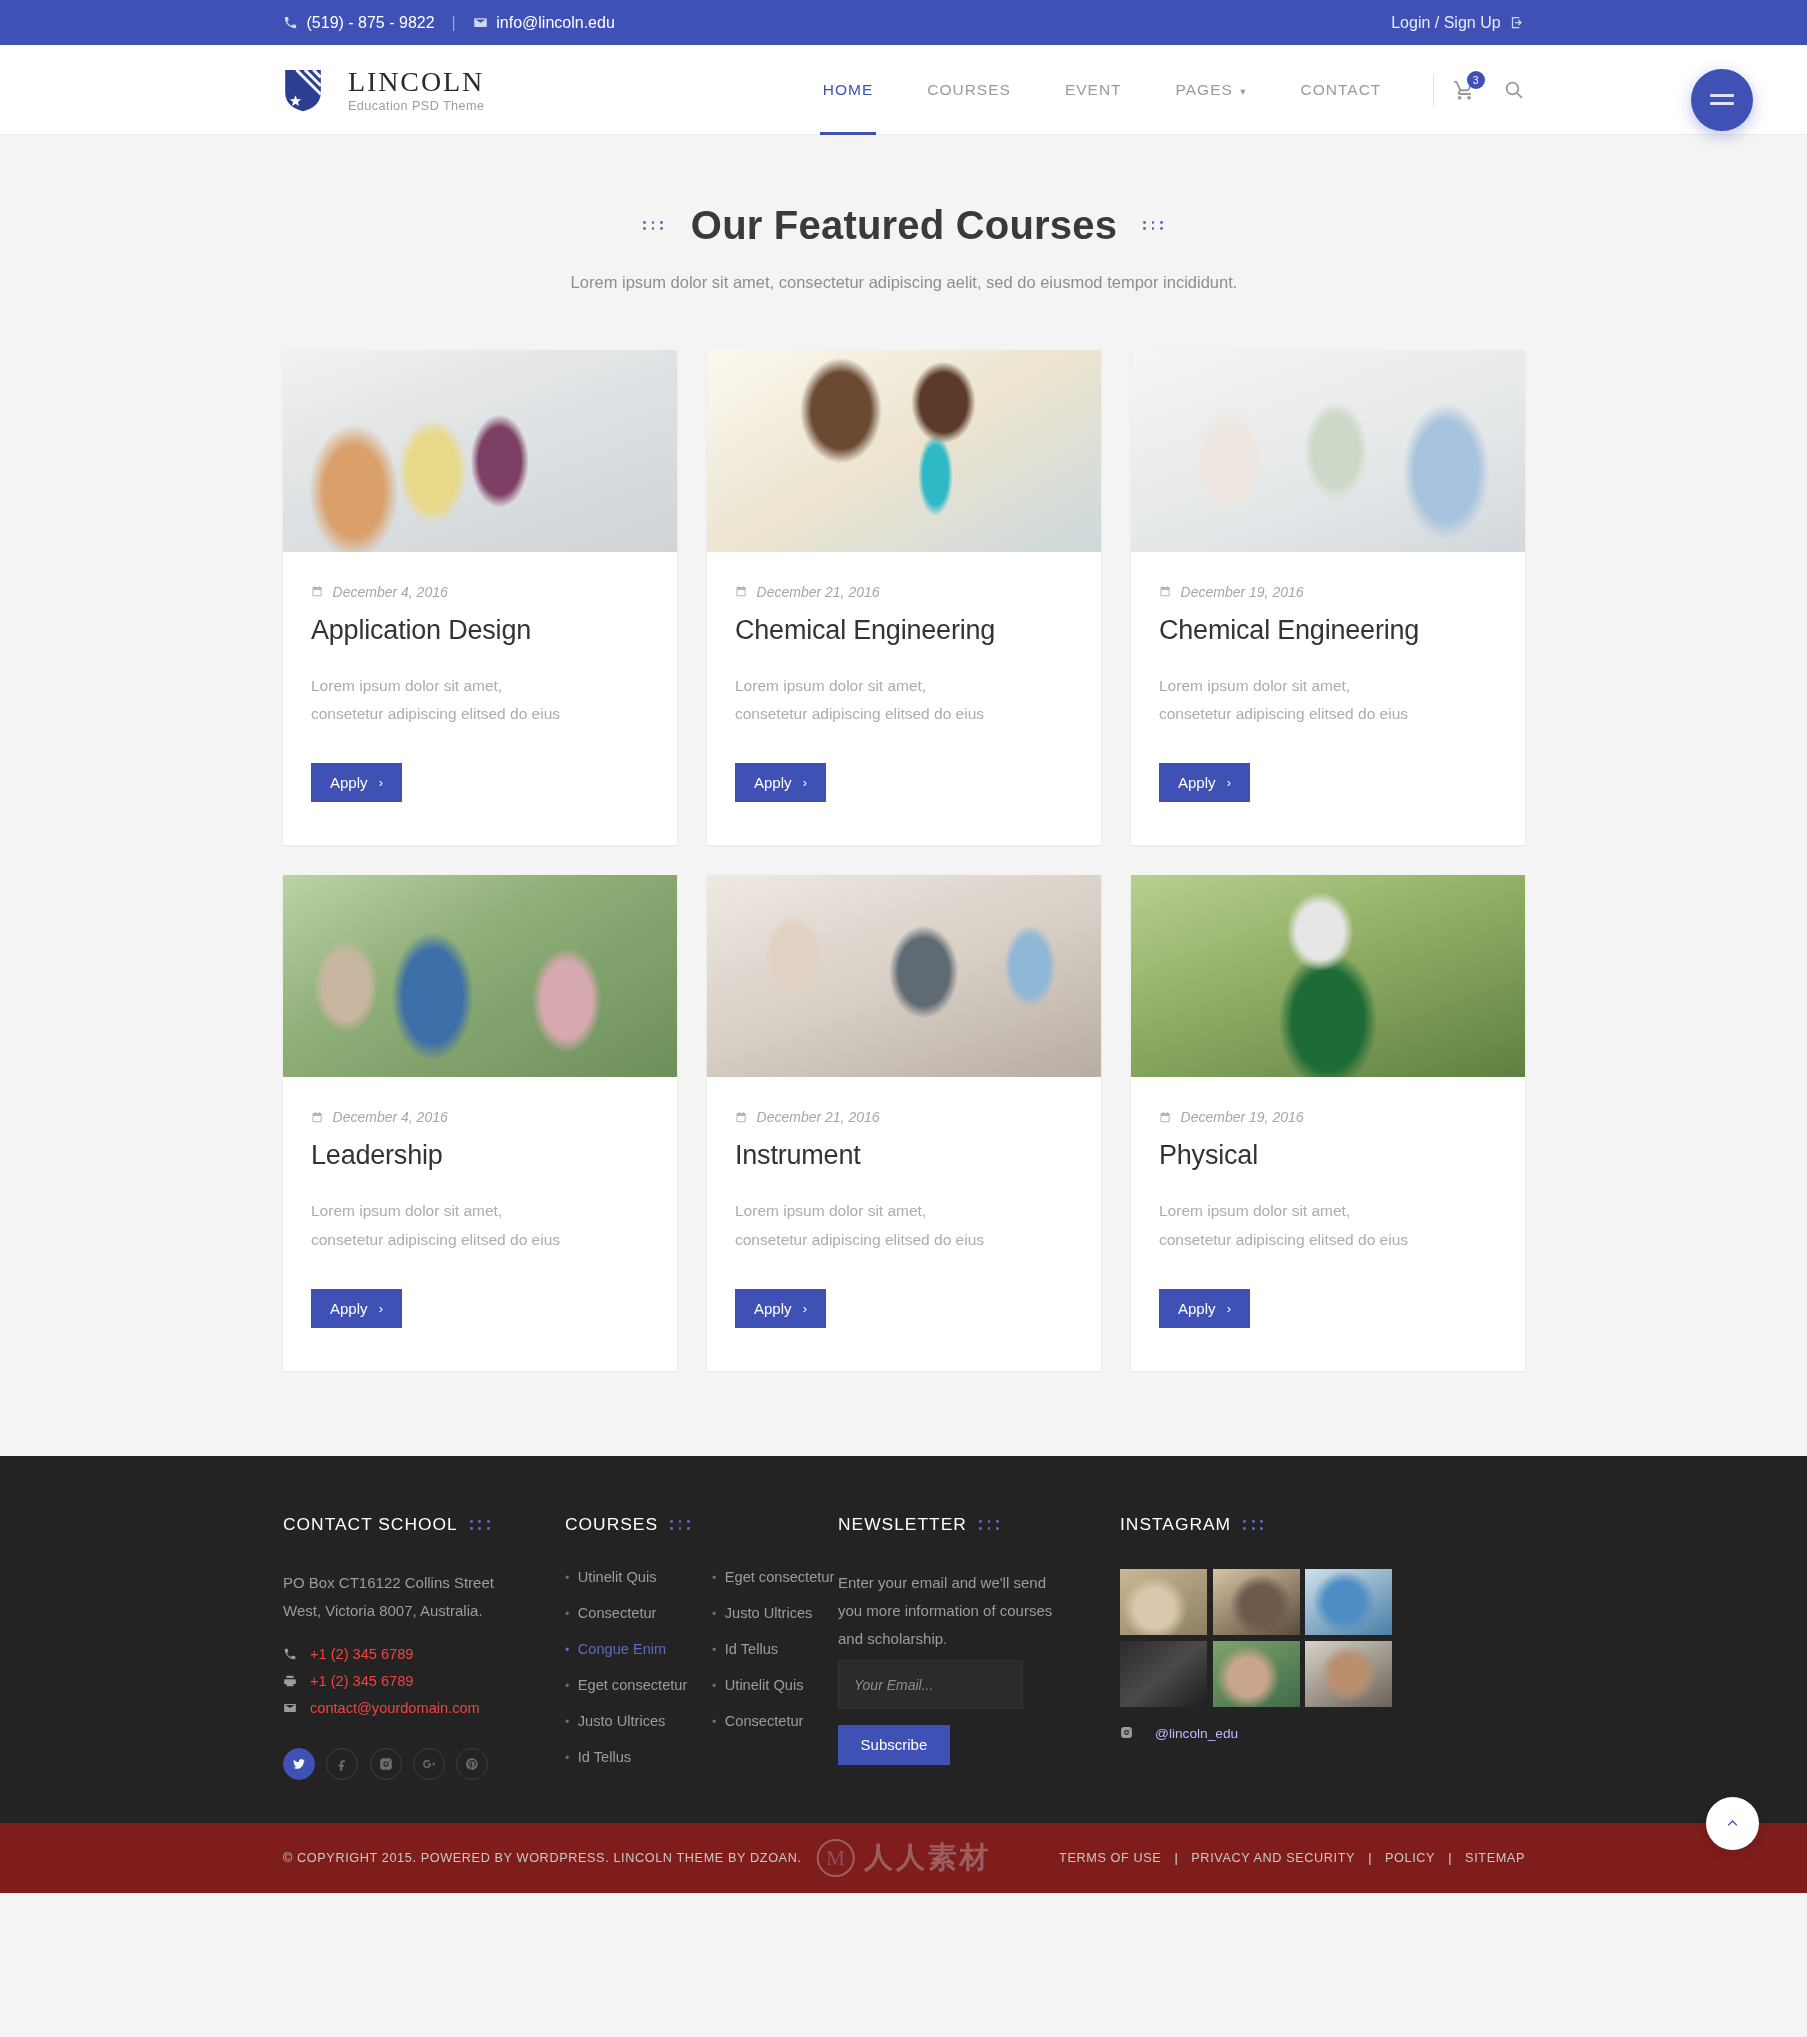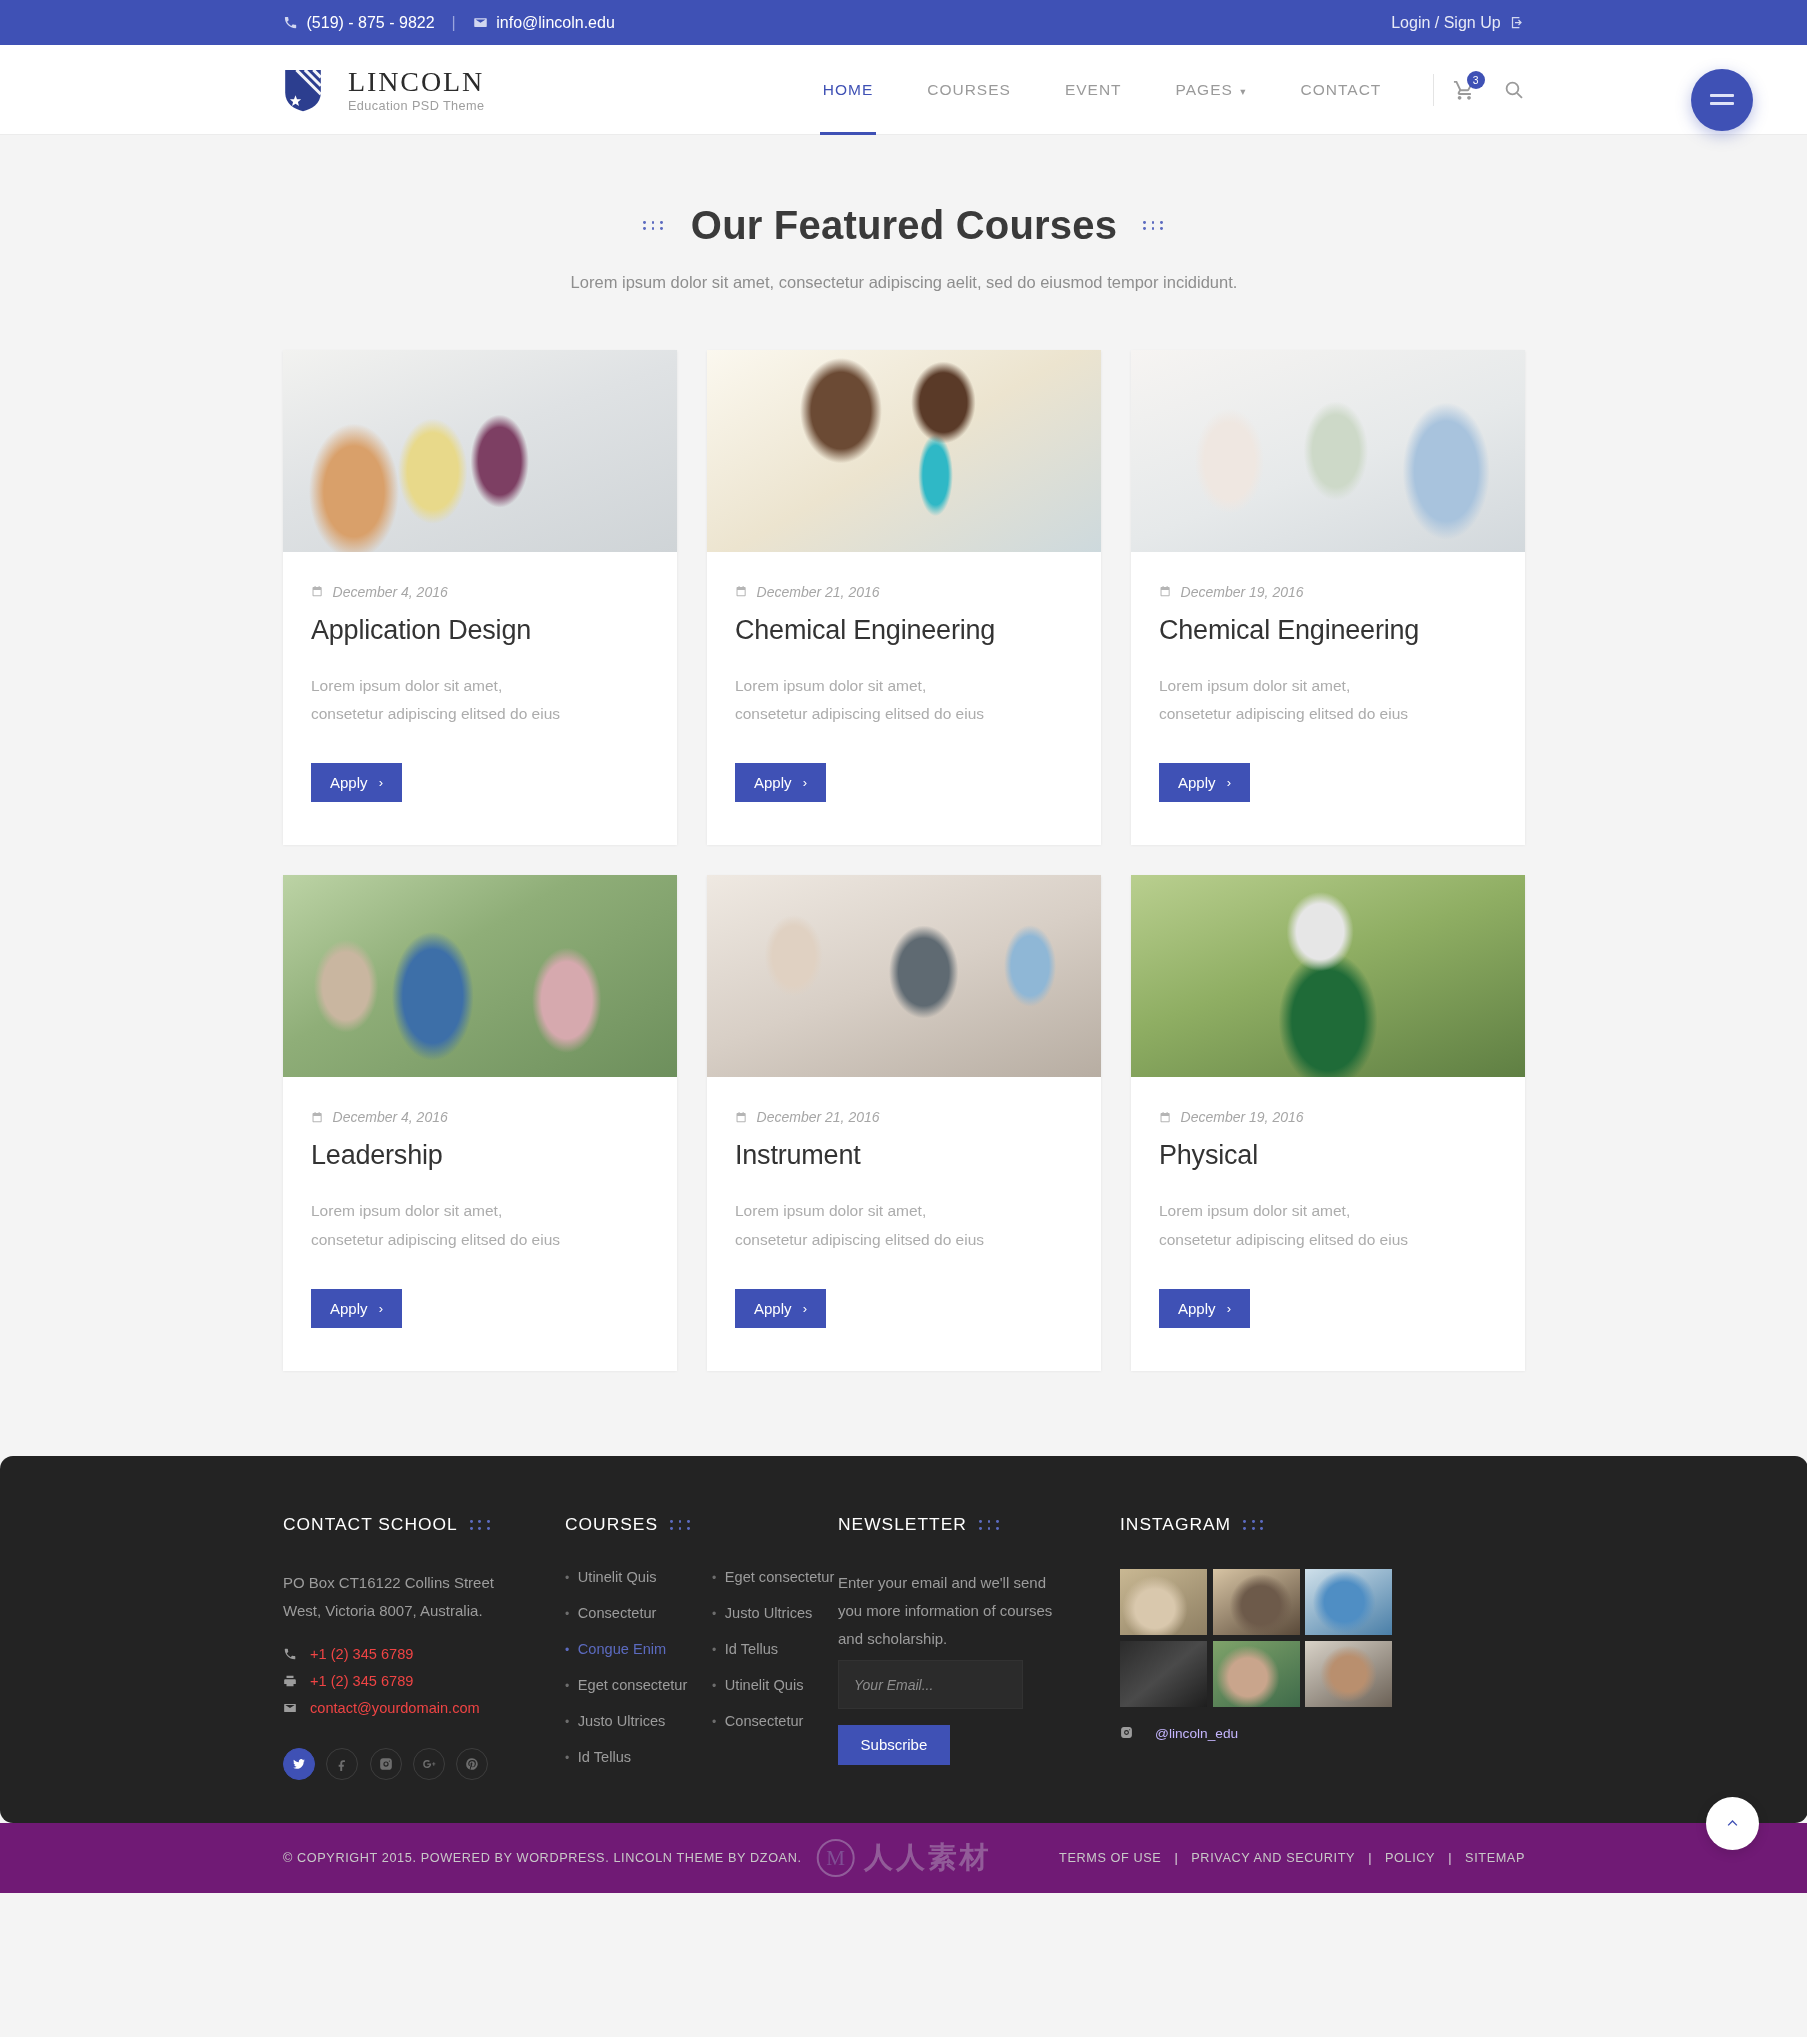--- a/index.html
+++ b/index.html
@@ -176,21 +176,21 @@
     background: #3f51b5; color: #fff;
     border: none;
     font-size: 15px;
     padding: 11.3px 19px;
     cursor: pointer;
     font-family: inherit;
   }
   .btn-apply .chev { font-size: 13px; }
 
   
-  .footer { background: #232323; padding: 58px 0 38px; border-radius: 13px; }
+  .footer { background: #232323; padding: 58px 0 38px; }
   .footer-grid {
     display: grid;
     grid-template-columns: 282px 273px 282px 1fr;
     gap: 0;
   }
   .f-title {
     color: #fff; font-size: 17.4px; letter-spacing: 1px;
     display: flex; align-items: center; gap: 12.2px;
     margin-bottom: 34px;
   }
@@ -234,21 +234,21 @@
     background: #3f51b5; color: #fff; border: none;
     font-size: 15px; padding: 11.3px 22.6px; cursor: pointer; font-family: inherit;
   }
 
   .ig-grid { display: grid; grid-template-columns: repeat(3, 87px); gap: 5.6px; }
   .ig-cell { width: 87px; height: 66px; overflow: hidden; position: relative; }
   .ig-handle { margin-top: 19px; display: flex; align-items: flex-start; gap: 22px; color: #c4b5fd; font-size: 13.7px; font-weight: 300;}
   .ig-handle svg { width: 13px; height: 13px; fill: #9c9c9c; display:block; }
 
   
-  .bottombar { background: #701a75; height: 70px; position: relative; }
+  .bottombar { background: #7f1d1d; height: 70px; position: relative; }
   .bottom-inner {
     width: 1450px; margin: 0 auto; padding: 0 104px;
     height: 70px; display: flex; align-items: center; justify-content: space-between;
     font-size: 12.7px; letter-spacing: 0.6px; color: #c8c8c8;
   }
   .bottom-links { display: flex; align-items: center; gap: 0; }
   .bottom-links span.lnk { cursor: pointer; }
   .bl-sep { margin: 0 13px; color: #dcdcdc; }
 
   .watermark {

